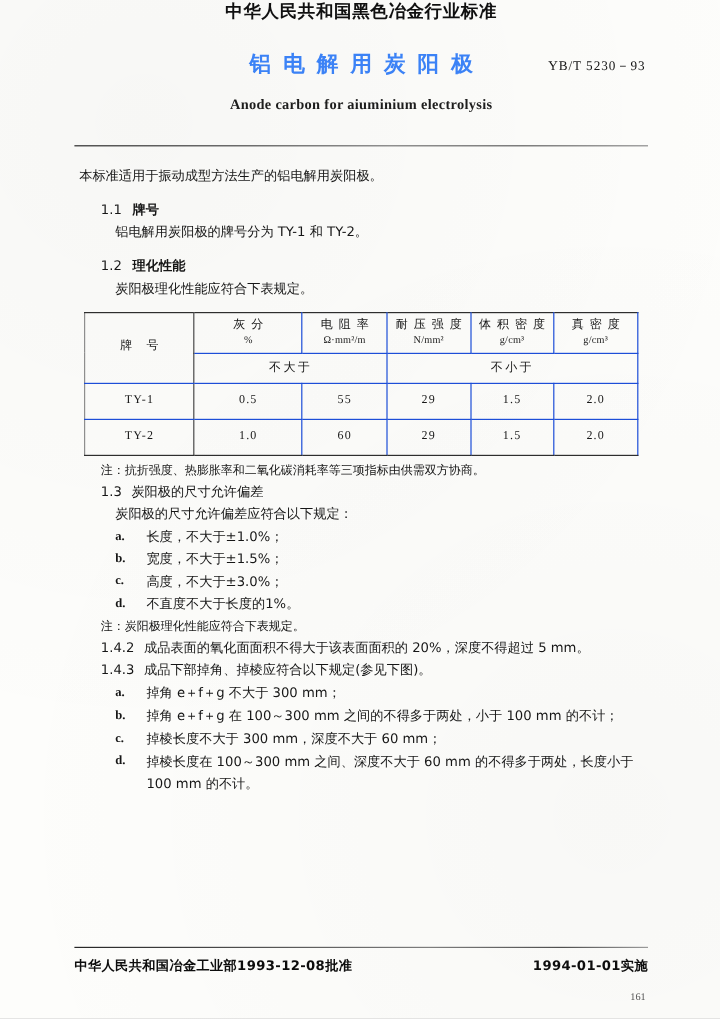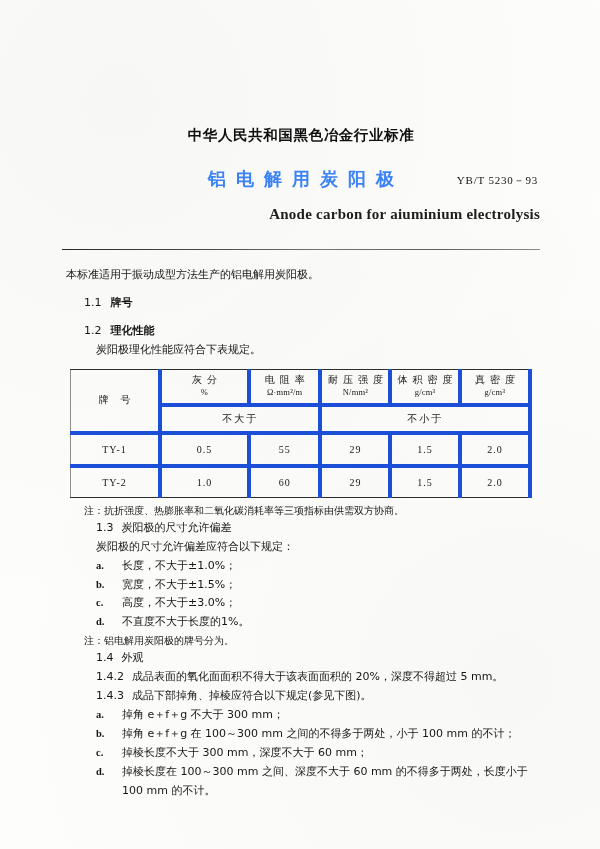--- a/index.html
+++ b/index.html
@@ -32,21 +32,20 @@
   .content {
     position: absolute;
     left: 62px;
     top: 0;
     width: 478px;
     height: 849px;
   }
 
   
   .doc-header {
-    padding-top: 126px;
     text-align: center;
   }
   .std-org {
     font-size: 14.5px;
     font-weight: bold;
     letter-spacing: 0.6px;
     color: #101010;
   }
   .title-row {
     position: relative;
@@ -67,26 +66,25 @@
     top: 6px;
     font-size: 11px;
     font-family: "Liberation Serif", "DejaVu Serif", serif;
     letter-spacing: 0.8px;
     color: #151515;
     white-space: nowrap;
     margin-left: 45px;
   }
   .doc-title-en {
     margin-top: 11px;
-    font-size: 15px;
+    font-size: 12px;
     font-weight: bold;
     font-family: "Liberation Serif", "DejaVu Serif", serif;
     letter-spacing: 0.25px;
     color: #1d1d1d;
-    text-align: right;
   }
 
   .rule-top {
     margin-top: 26px;
     height: 1px;
     background: linear-gradient(to right, #2a2a2a 0%, #4a4a4a 30%, #757575 55%, #5d5d5d 78%, #8d8d8d 100%);
   }
 
   
   .body {
@@ -120,33 +118,33 @@
   }
   .item .lbl {
     width: 26px;
     flex: 0 0 26px;
     font-weight: bold;
     font-family: "Liberation Serif", "DejaVu Serif", serif;
     font-size: 10.5px;
   }
   .item .txt { flex: 1; }
 
-  .sub { margin-left: 34px; }
+  .sub { margin-left: 22px; }
   .sub .num { margin-right: 8px; }
 
   
   .tbl-wrap { margin: 9px 0 4px 8px; width: 462px; }
   table.spec {
     border-collapse: collapse;
     width: 462px;
     font-size: 10px;
     color: #161616;
   }
   table.spec td {
-    border: 4px solid #1d4ed8;
+    border: 1px solid #1d4ed8;
     text-align: center;
     vertical-align: middle;
     padding: 0;
   }
   table.spec .outer-top { border-top: 1.6px solid #2e2e2e; }
   table.spec .outer-bot { border-bottom: 1.6px solid #2e2e2e; }
   table.spec .brand-col {
     border-left: 1px solid #8e8e8e;
     border-right: 1.3px solid #4a4a4a;
   }
@@ -226,20 +224,21 @@
     <div class="rule-top"></div>
 
     <div class="body">
 
       <div class="p-intro">本标准适用于振动成型方法生产的铝电解用炭阳极。</div>
 
 
       <div class="h2">
         <span class="num">1.1</span><span>牌号</span>
       </div>
+      <div class="p-ind2">铝电解用炭阳极的牌号分为 TY-1 和 TY-2。</div>
 
       <div class="h2">
         <span class="num">1.2</span><span>理化性能</span>
       </div>
       <div class="p-ind2">炭阳极理化性能应符合下表规定。</div>
 
       <div class="tbl-wrap">
         <table class="spec">
           <tbody>
             <tr>
@@ -308,25 +307,22 @@
       </div>
       <div class="item">
         <span class="lbl">c.</span>
         <span class="txt">高度，不大于±3.0%；</span>
       </div>
       <div class="item">
         <span class="lbl">d.</span>
         <span class="txt">不直度不大于长度的1%。</span>
       </div>
 
-      <div class="note">注：铝电解用炭阳极的牌号分为。</div>
-
-      <div class="sub">
-        <span class="num">1.4</span><span>外观</span>
-      </div>
+      <div class="note">注：炭阳极理化性能应符合下表规定。</div>
+
 
       <div class="sub">
         <span class="num">1.4.2</span><span>成品表面的氧化面面积不得大于该表面面积的 20%，深度不得超过 5 mm。</span>
       </div>
       <div class="sub">
         <span class="num">1.4.3</span><span>成品下部掉角、掉棱应符合以下规定(参见下图)。</span>
       </div>
 
       <div class="item">
         <span class="lbl">a.</span>
@@ -341,13 +337,21 @@
         <span class="txt">掉棱长度不大于 300 mm，深度不大于 60 mm；</span>
       </div>
       <div class="item">
         <span class="lbl">d.</span>
         <span class="txt">掉棱长度在 100～300 mm 之间、深度不大于 60 mm 的不得多于两处，长度小于 100 mm 的不计。</span>
       </div>
 
     </div>
   </div>
 
+  <div class="footer">
+    <div class="rule-bottom"></div>
+    <div class="footer-row">
+      <span class="lft">中华人民共和国冶金工业部1993-12-08批准</span>
+      <span class="rgt">1994-01-01实施</span>
+    </div>
+    <div class="page-no">161</div>
+  </div>
 </div>
 
 </body></html>

